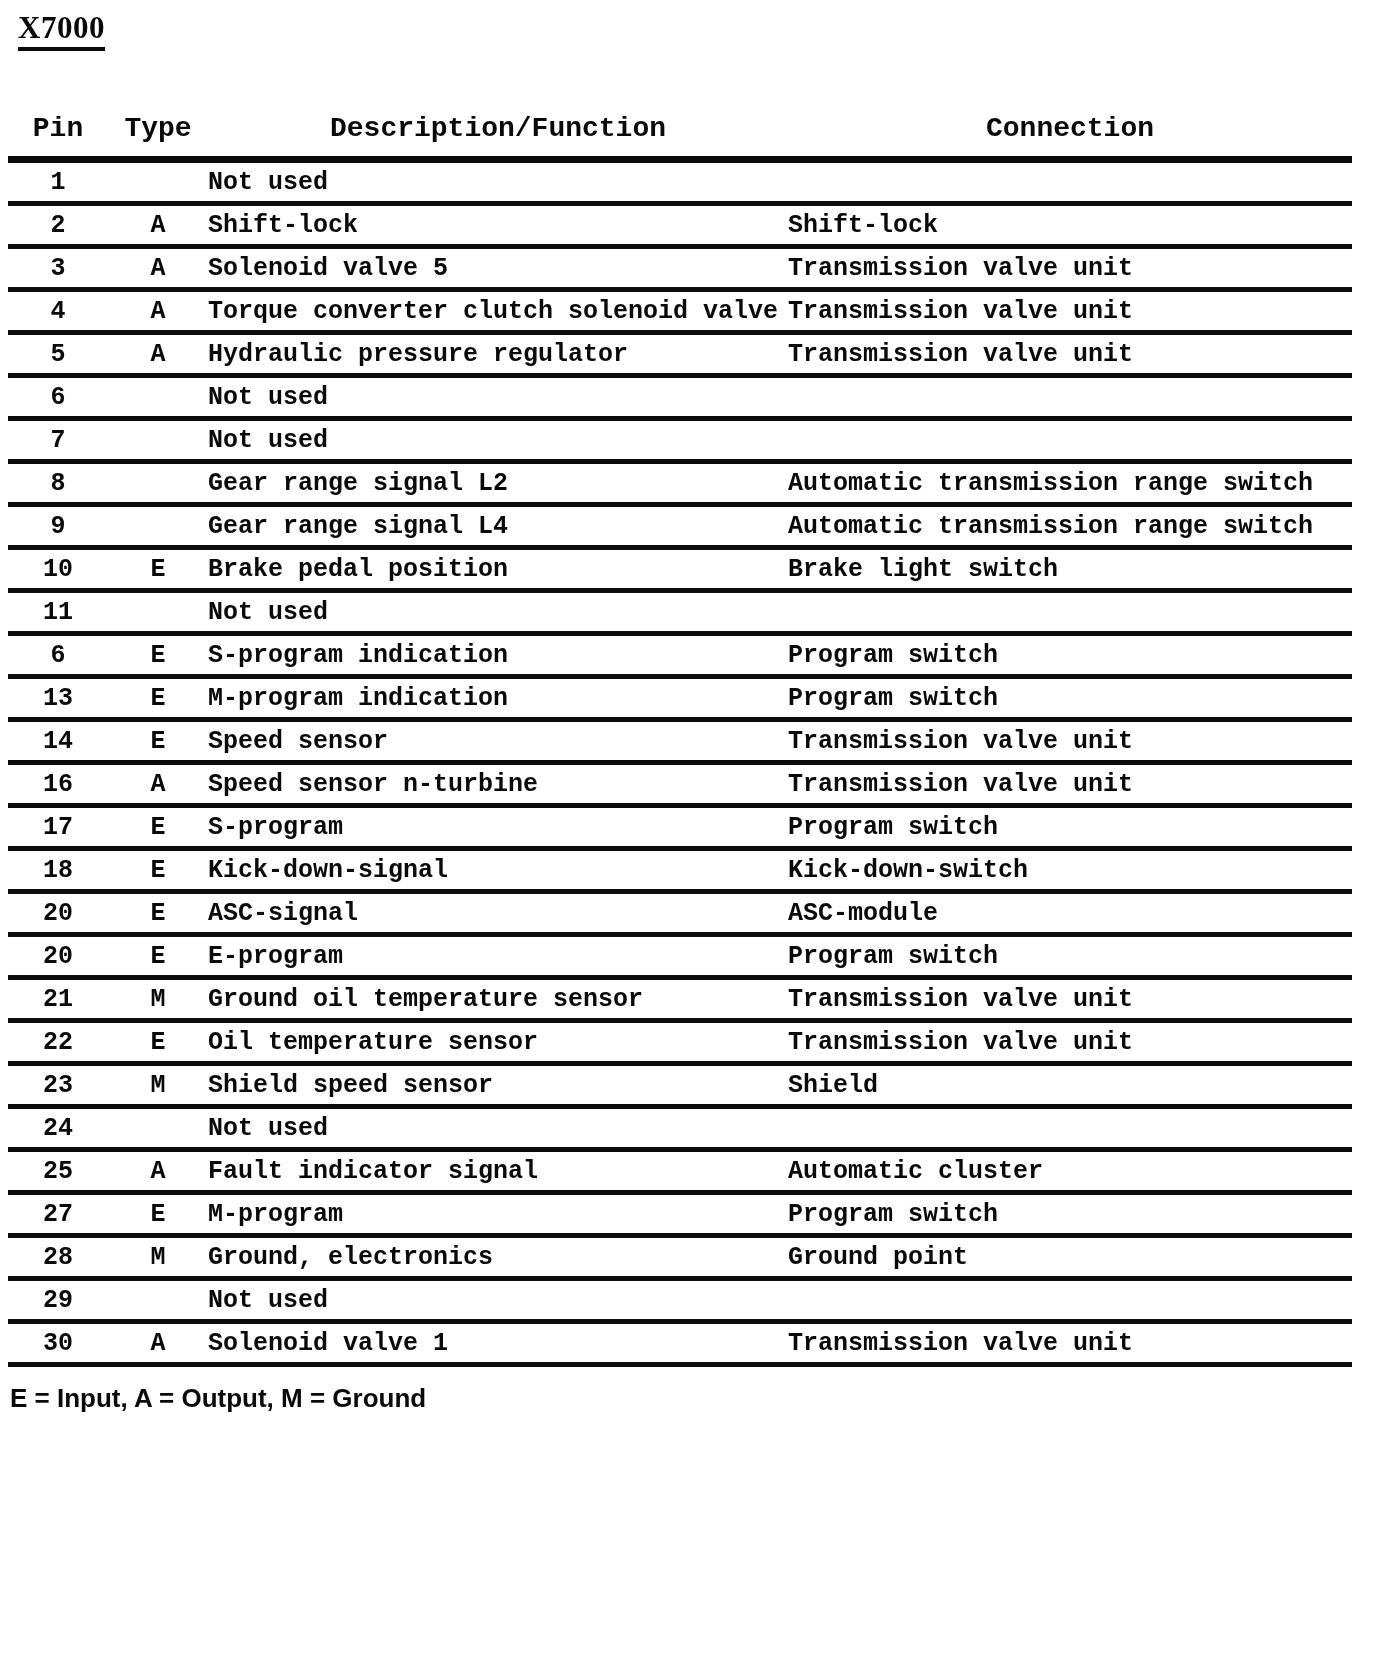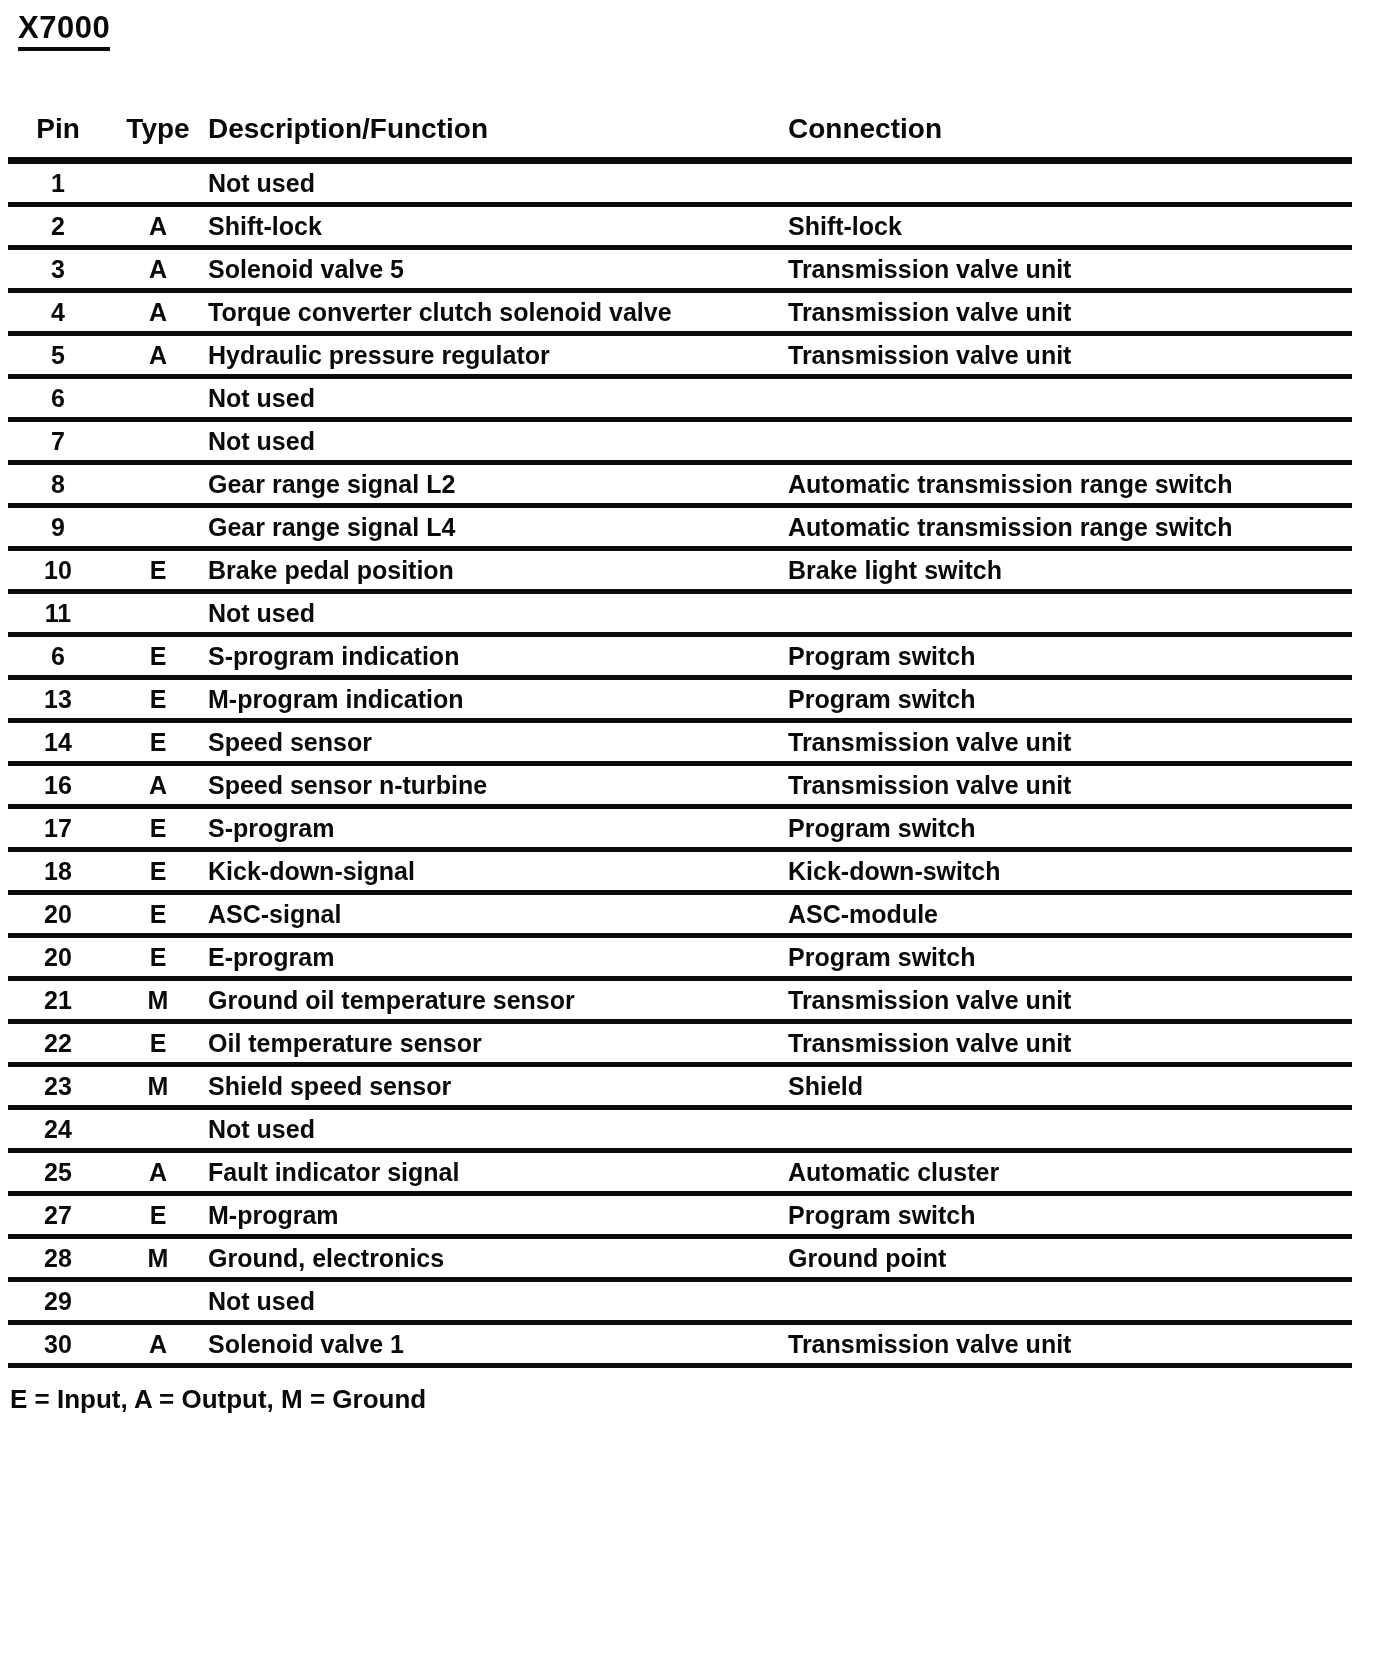--- a/index.html
+++ b/index.html
@@ -16,43 +16,45 @@
     width: 1376px;
     height: 1674px;
     background: #ffffff;
     overflow: hidden;
   }
   .doc-title {
     margin: 10px 0 0 18px;
     font-size: 31px;
     font-weight: 700;
     letter-spacing: 0.5px;
+    font-family: Liberation Serif, serif;
   }
   .doc-title .underline {
     display: inline-block;
     border-bottom: 4px solid #0a0a0a;
     padding-bottom: 1px;
   }
   table.pin-table {
     border-collapse: separate;
     border-spacing: 0 0;
     table-layout: fixed;
     width: 1344px;
     margin: 62px 0 0 8px;
     font-size: 25px;
     font-weight: 600;
+    font-family: Liberation Mono, monospace;
   }
   col.c-pin  { width: 100px; }
   col.c-type { width: 100px; }
   col.c-desc { width: 580px; }
   col.c-conn { width: 564px; }
   thead th {
     font-size: 28px;
     font-weight: 700;
-    text-align: left;
+    text-align: center;
     vertical-align: bottom;
     padding: 0 0 12px 0;
     border-bottom: 7px solid #0a0a0a;
   }
   thead th.col-pin, thead th.col-type { text-align: center; }
   tbody td {
     height: 43px;
     vertical-align: middle;
     padding: 0;
     border-bottom: 5px solid #0c0c0c;

